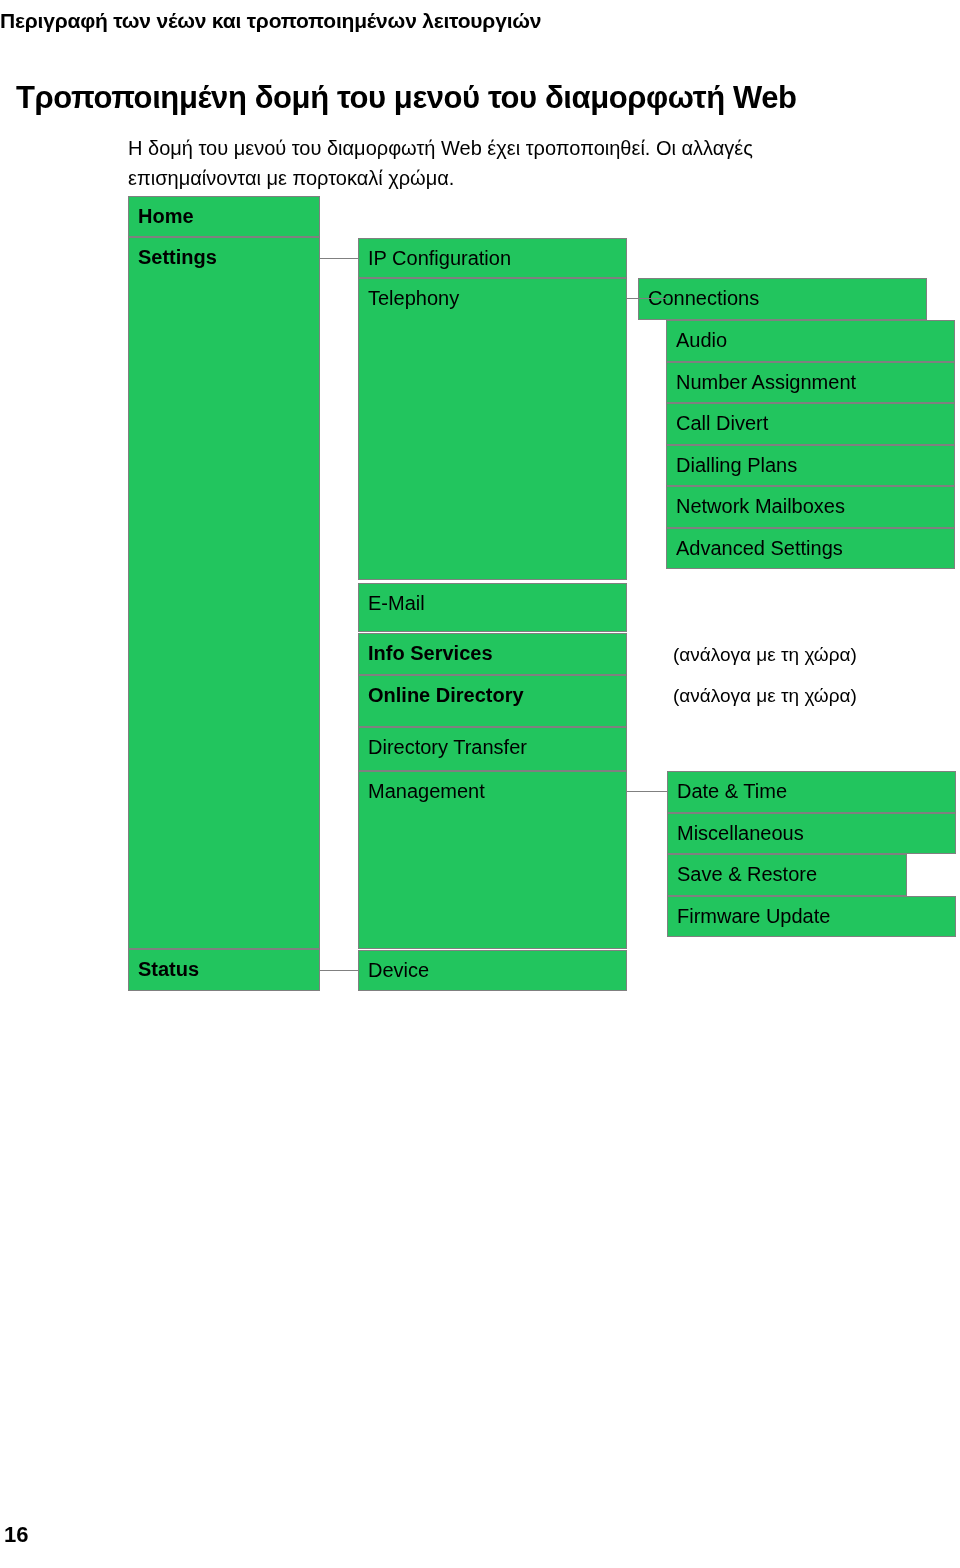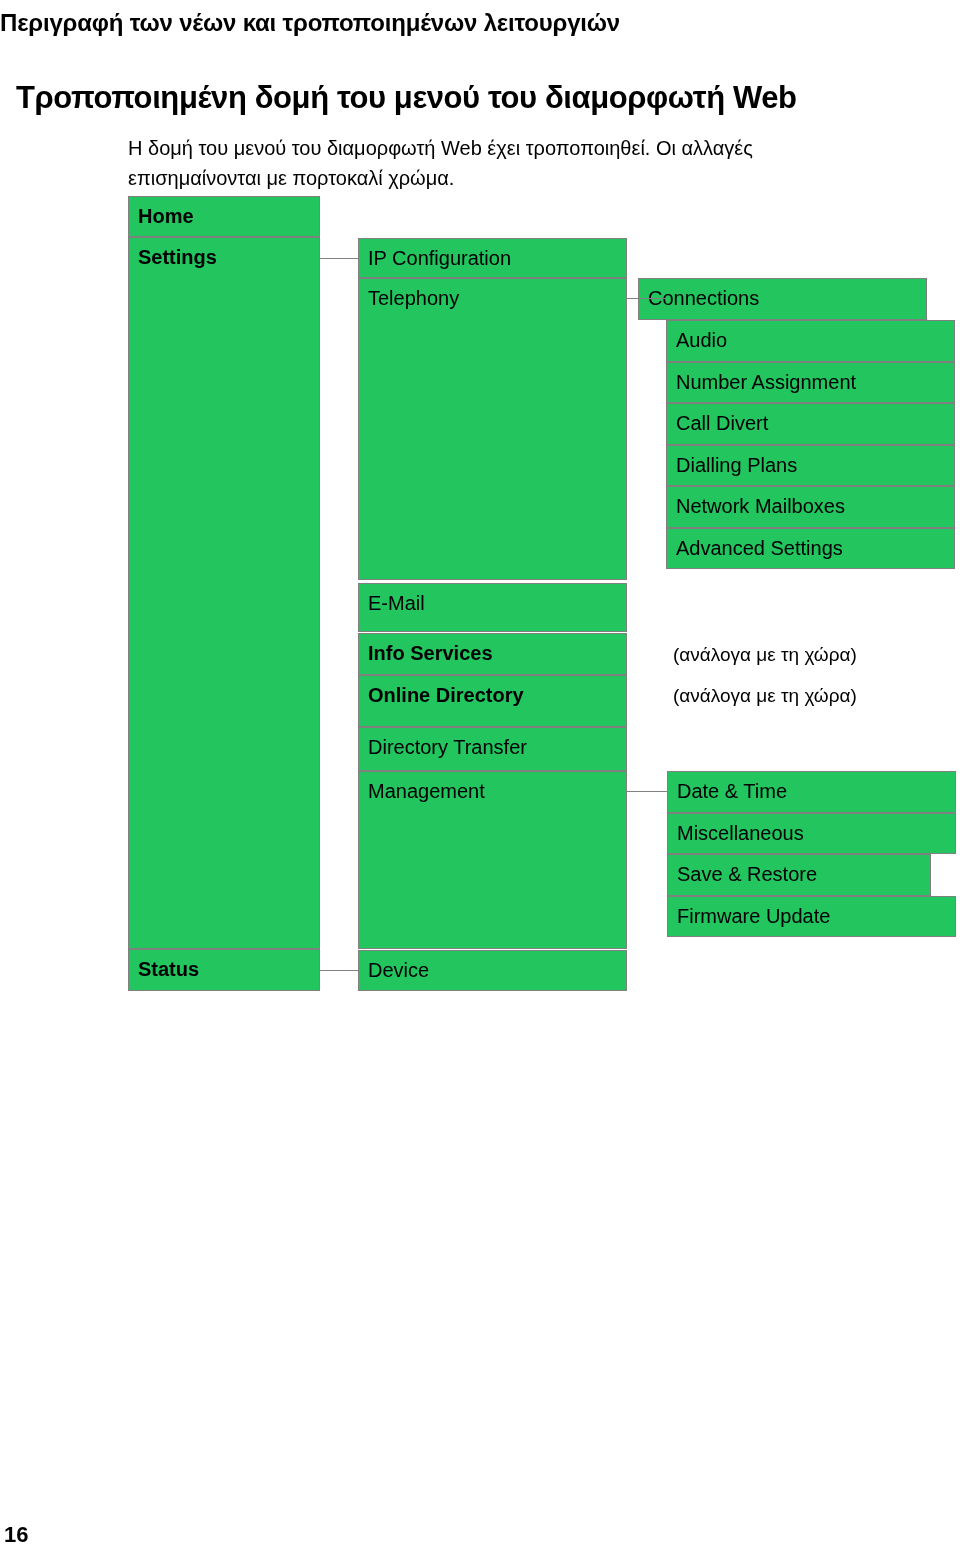--- a/index.html
+++ b/index.html
@@ -15,21 +15,21 @@
     font-family: "Liberation Sans", "DejaVu Sans", sans-serif;
     color: #000000;
     overflow: hidden;
   }
 
   
   .running-head {
     position: absolute;
     left: 0px;
     top: 9px;
-    font-size: 24px;
+    font-size: 21px;
     font-weight: bold;
     letter-spacing: -0.2px;
     white-space: nowrap;
   }
   .page-title {
     position: absolute;
     left: 16px;
     top: 59px;
     font-size: 31px;
     font-weight: bold;
@@ -170,21 +170,21 @@
   <div class="node" style="left:666px; top:528px; width:289px; height:41px;">
     <span class="label">Advanced Settings</span>
   </div>
 
   <div class="node" style="left:667px; top:771px; width:289px; height:42px;">
     <span class="label">Date &amp; Time</span>
   </div>
   <div class="node" style="left:667px; top:813px; width:289px; height:41px;padding-left:36px;">
     <span class="label">Miscellaneous</span>
   </div>
-  <div class="node" style="left:667px; top:854px; width:264px; height:42px;">
+  <div class="node" style="left:667px; top:854px; width:240px; height:42px;">
     <span class="label">Save &amp; Restore</span>
   </div>
   <div class="node" style="left:667px; top:896px; width:289px; height:41px;">
     <span class="label">Firmware Update</span>
   </div>
 
   <div class="conn h" style="left:320px; top:258px; width:38px;"></div>
 
   <div class="conn h" style="left:627px; top:298px; width:39px;"></div>
 

